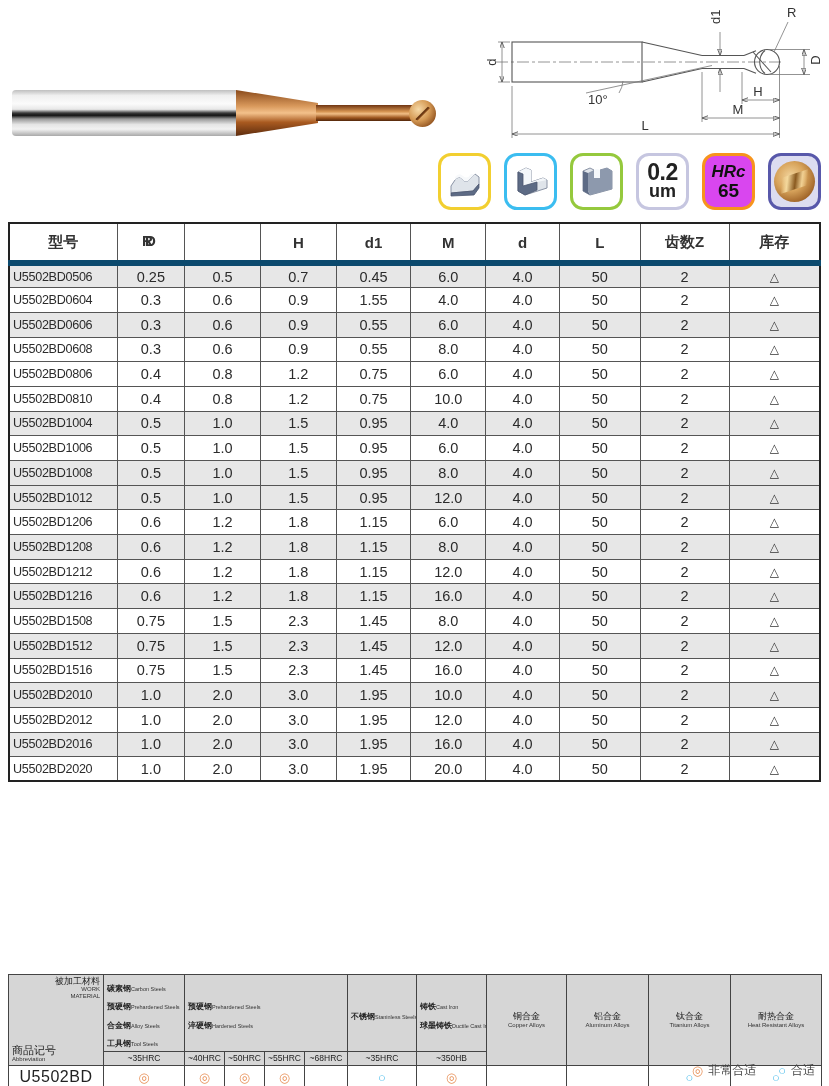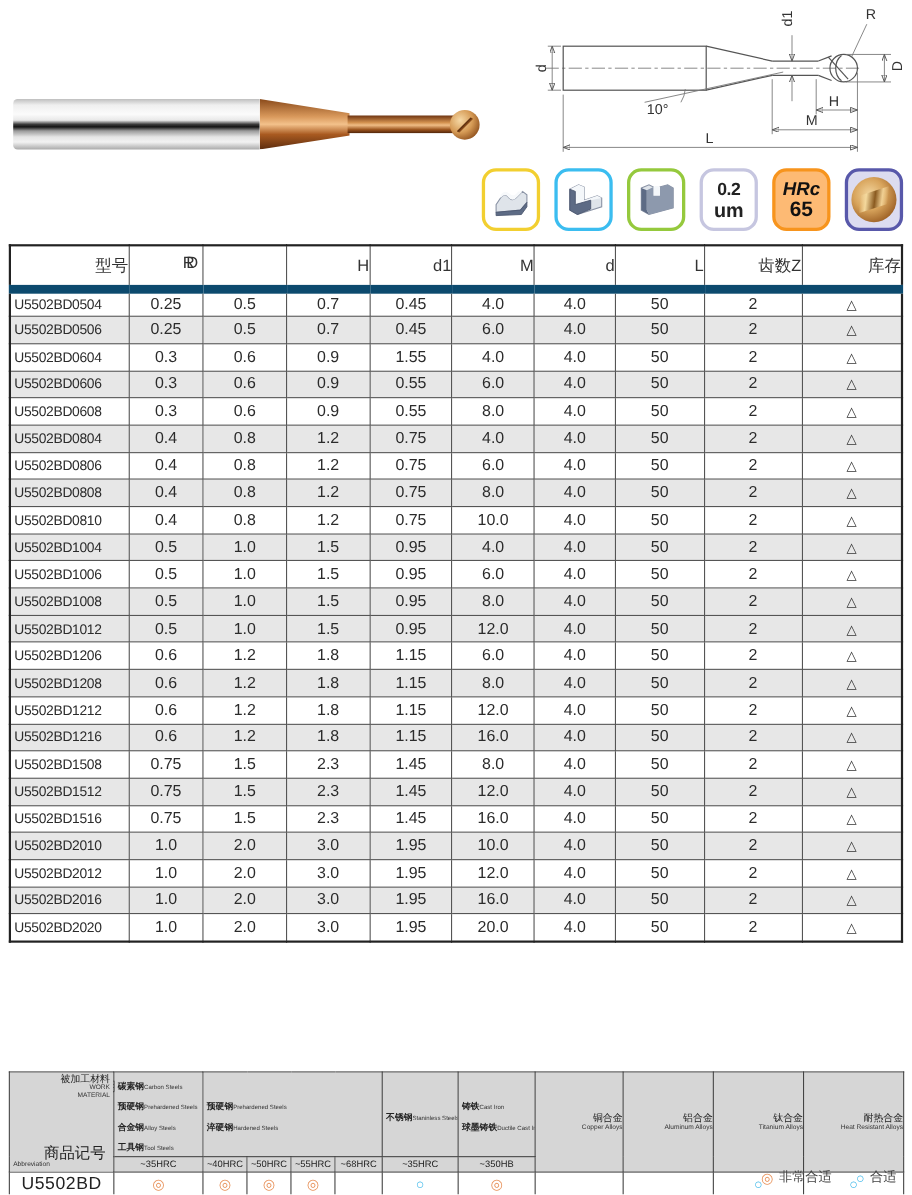--- a/index.html
+++ b/index.html
@@ -28,39 +28,39 @@
   .diagram text { fill:#333; font-size:13px; stroke:none; font-family:"Liberation Sans",sans-serif; }
 
   
   .icons { position:absolute; top:153px; right:8px; display:flex; gap:13px; }
   .badge { width:53px; height:57px; border-radius:13px; border:3px solid #ccc; background:#fff;
     display:flex; flex-direction:column; align-items:center; justify-content:center; }
   .badge.yellow { border-color:#f2cf30; }
   .badge.cyan   { border-color:#3bbdf0; }
   .badge.green  { border-color:#95c93d; }
   .badge.lav    { border-color:#c6c6e0; }
-  .badge.orange { border-color:#f7941d; background:#fdba74; }
+  .badge.orange { border-color:#f7941d; background:#d946ef; }
   .badge.indigo { border-color:#5858aa; background:#dcdcf0; }
-  .badge .t1 { font-size:16px; font-weight:600; color:#222; line-height:19px; letter-spacing:-0.5px;text-align:right; }
+  .badge .t1 { font-size:23px; font-weight:600; color:#222; line-height:19px; letter-spacing:-0.5px;text-align:right; }
   .badge .t2 { font-size:18px; font-weight:600; color:#222; line-height:18px; }
   .badge .hrc { font-size:17px; font-weight:800; font-style:italic; color:#111; line-height:18px; }
   .badge .h65 { font-size:19px; font-weight:800; color:#111; line-height:20px; }
   .tipcircle { width:41px; height:41px; border-radius:50%;
     background:radial-gradient(circle at 40% 38%,#f2d49c 0%,#d8a45c 40%,#a06428 75%,#6e4418 100%);
     position:relative; overflow:hidden; }
   .tipcircle::before { content:""; position:absolute; left:4px; top:13px; width:33px; height:15px;
     background:linear-gradient(115deg,transparent 15%,#f4d89c 30%,#8a5a20 52%,#f0cf92 70%,transparent 85%);
     transform:rotate(-18deg); }
 
   
   table.spec { position:absolute; left:8px; top:222px; width:813px; border-collapse:collapse; table-layout:fixed;
     border:2px solid #222; }
   table.spec th, table.spec td { border:1px solid #555; text-align:center; color:#2b2b2b; overflow:hidden; white-space:nowrap; }
   table.spec thead tr { height:40px; }
-  table.spec th { font-weight:400; font-size:15px; color:#333; border-bottom:8px solid #0c4a6e;text-align:right; }
+  table.spec th { font-weight:700; font-size:15px; color:#333; border-bottom:6px solid #0c4a6e; }
   table.spec tbody tr { height:24.7px; font-size:14.5px; }
   table.spec tbody tr.striped { background:#e7e7e7; }
   table.spec td.model { font-size:12.6px; text-align:left; padding-left:3px; letter-spacing:-0.3px; }
   table.spec td.stock { font-size:12px; color:#333; }
   .rd-overlap { position:relative; display:inline-block; width:18px; height:18px; }
   .rd-overlap span { position:absolute; top:0; font-size:15px; color:#333; }
   .rd-overlap .r { left:0; }
   .rd-overlap .d { left:3px; }
 
   
@@ -72,27 +72,27 @@
   table.mat tr.hdr td { background:#d6d6d6; }
   table.mat tr.r1 { height:44px; }
   table.mat tr.r2 { height:14px; }
   table.mat tr.r3 { height:23px; }
   td.corner { position:relative; background:#d6d6d6;
     background-image:linear-gradient(to bottom right,transparent calc(50% - 0.7px),#333 calc(50% - 0.7px),#333 calc(50% + 0.7px),transparent calc(50% + 0.7px)); }
   .corner .top { position:absolute; right:3px; top:2px; text-align:right; line-height:1.05; }
   .corner .top .zh9 { font-size:9px; color:#222; display:block; }
   .corner .top .en6 { font-size:6px; color:#333; display:block; }
   .corner .bot { position:absolute; left:3px; bottom:2px; text-align:left; line-height:1.1; }
-  .corner .bot .zh9 { font-size:14px; color:#222; display:block;margin-left:28px; }
+  .corner .bot .zh9 { font-size:11px; color:#222; display:block; }
   .corner .bot .en6 { font-size:6px; color:#333; display:block; }
   td.mgroup { padding:2px 0 0 3px; vertical-align:top; }
   td.mgroup div { line-height:1.15; white-space:nowrap; }
   td.mgroup .zh { font-size:8px; color:#222;font-weight:bold; }
   td.mgroup .en { font-size:5.5px; color:#333; }
-  td.malloy { text-align:right; }
+  td.malloy { text-align:center; }
   td.malloy .zh { font-size:9px; color:#222; display:block; line-height:1.2; }
   td.malloy .en { font-size:6px; color:#333; display:block; line-height:1.2; }
   td.msub { font-size:8.5px; color:#222; text-align:center; }
   td.mlabel { font-size:16px; color:#222; text-align:center; letter-spacing:0.5px; background:#fff; }
   td.mval { text-align:center; background:#fff; }
   .sym-best { color:#e8935c; font-size:13px; }
   .sym-good { color:#41b9ea; font-size:13px; }
 
   
   .legend { position:absolute; top:1062px; right:14px; display:flex; gap:22px; align-items:center; }
@@ -226,32 +226,20 @@
         <th>H</th>
         <th>d1</th>
         <th>M</th>
         <th>d</th>
         <th>L</th>
         <th>齿数Z</th>
         <th>库存</th>
       </tr>
     </thead>
     <tbody>
-        <tr>
-          <td class="model">U5502BD0504</td>
-          <td>0.25</td>
-          <td>0.5</td>
-          <td>0.7</td>
-          <td>0.45</td>
-          <td>4.0</td>
-          <td>4.0</td>
-          <td>50</td>
-          <td>2</td>
-          <td class="stock">△</td>
-        </tr>
         <tr class="striped">
           <td class="model">U5502BD0506</td>
           <td>0.25</td>
           <td>0.5</td>
           <td>0.7</td>
           <td>0.45</td>
           <td>6.0</td>
           <td>4.0</td>
           <td>50</td>
           <td>2</td>
@@ -286,51 +274,27 @@
           <td>0.3</td>
           <td>0.6</td>
           <td>0.9</td>
           <td>0.55</td>
           <td>8.0</td>
           <td>4.0</td>
           <td>50</td>
           <td>2</td>
           <td class="stock">△</td>
         </tr>
-        <tr class="striped">
-          <td class="model">U5502BD0804</td>
-          <td>0.4</td>
-          <td>0.8</td>
-          <td>1.2</td>
-          <td>0.75</td>
-          <td>4.0</td>
-          <td>4.0</td>
-          <td>50</td>
-          <td>2</td>
-          <td class="stock">△</td>
-        </tr>
         <tr>
           <td class="model">U5502BD0806</td>
           <td>0.4</td>
           <td>0.8</td>
           <td>1.2</td>
           <td>0.75</td>
           <td>6.0</td>
-          <td>4.0</td>
-          <td>50</td>
-          <td>2</td>
-          <td class="stock">△</td>
-        </tr>
-        <tr class="striped">
-          <td class="model">U5502BD0808</td>
-          <td>0.4</td>
-          <td>0.8</td>
-          <td>1.2</td>
-          <td>0.75</td>
-          <td>8.0</td>
           <td>4.0</td>
           <td>50</td>
           <td>2</td>
           <td class="stock">△</td>
         </tr>
         <tr>
           <td class="model">U5502BD0810</td>
           <td>0.4</td>
           <td>0.8</td>
           <td>1.2</td>

